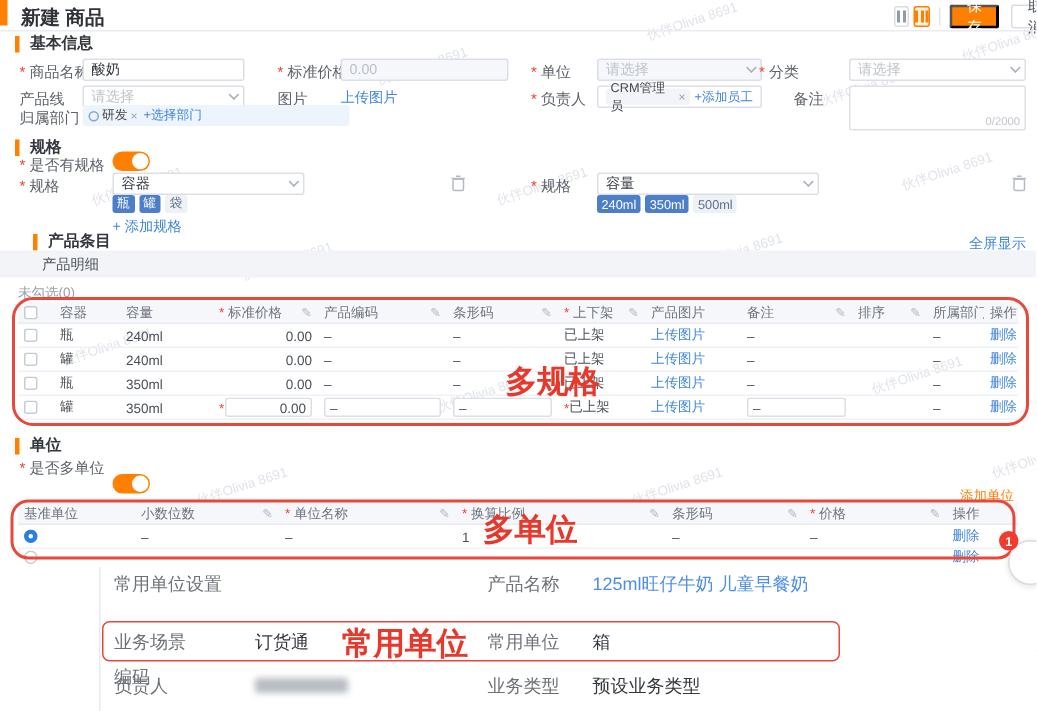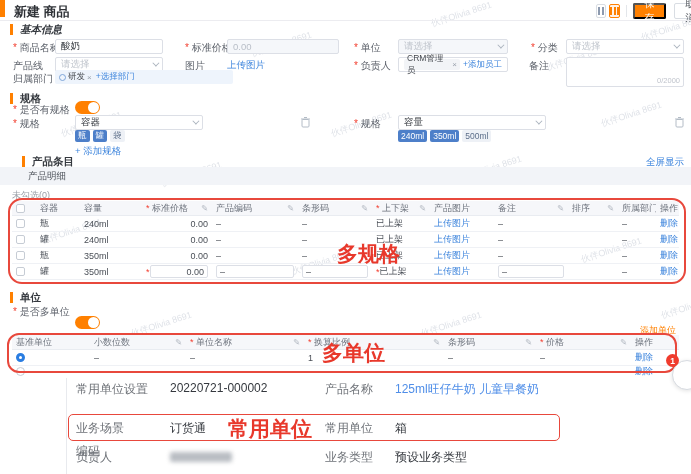--- a/index.html
+++ b/index.html
@@ -106,39 +106,39 @@
         <span class="bar"></span>
         <span class="bar"></span>
         <span class="bar"></span>
       </div>
     <div style="width:1px;height:12px;background:#e3e6ea;margin:0 3px;"></div>
     <button class="btn primary">保存</button>
     <button class="btn plain" style="margin-left:5px;">取消</button>
   </div>
   <div class="ab hr"></div>
 
-  <div class="ab sect" style="left:10px;top:24px;font-style:italic;">基本信息</div>
+  <div class="ab sect" style="left:10px;top:24px;">基本信息</div>
 
   <div class="ab lbl req" style="left:13px;top:41px;">商品名称</div>
   <div class="ab ipt" style="left:55px;top:39px;width:108px;">
       <span>酸奶</span>
     </div>
 
   <div class="ab lbl req" style="left:185px;top:41px;">标准价格</div>
   <div class="ab ipt dis" style="left:227px;top:39px;width:112px;">
       <span>0.00</span>
     </div>
 
   <div class="ab lbl req" style="left:354px;top:41px;">单位</div>
   <div class="ab ipt dis" style="left:398px;top:39px;width:110px;">
       <span class="ph">请选择</span>
       <span class="chev"></span>
     </div>
 
-  <div class="ab lbl req" style="left:531px;top:41px;">分类</div>
+  <div class="ab lbl req" style="left:506px;top:41px;">分类</div>
   <div class="ab ipt" style="left:566px;top:39px;width:118px;">
       <span class="ph">请选择</span>
       <span class="chev"></span>
     </div>
 
   <div class="ab lbl" style="left:13px;top:59px;">产品线</div>
   <div class="ab ipt" style="left:55px;top:57px;width:108px;">
       <span class="ph">请选择</span>
       <span class="chev"></span>
     </div>
@@ -415,21 +415,20 @@
       <div class="cell u7">
           <a class="link" style="font-size:9px;">删除</a>
         </div>
     </div>
   </div>
 
   <div class="ab" style="left:0;top:376px;width:691px;height:98px;background:#fff;">
     <div class="ab" style="left:66px;top:2px;width:1px;height:96px;background:#e8eaee;"></div>
     <div class="ab card-lbl" style="left:76px;top:5px;">常用单位设置</div>
     <div class="ab card-lbl" style="left:76px;top:19px;margin-top:48px;">编码</div>
-    <div class="ab card-val" style="left:170px;top:5px;">20220721-000002</div>
     <div class="ab card-lbl" style="left:325px;top:5px;">产品名称</div>
     <a class="ab" style="left:395px;top:5px;font-size:12px;color:#4f8ee8;">125ml旺仔牛奶 儿童早餐奶</a>
 
     <div class="ab card-lbl" style="left:76px;top:44px;">业务场景</div>
     <div class="ab card-val" style="left:170px;top:44px;">订货通</div>
     <div class="ab card-lbl" style="left:325px;top:44px;">常用单位</div>
     <div class="ab card-val" style="left:395px;top:44px;">箱</div>
 
     <div class="ab card-lbl" style="left:76px;top:73px;">负责人</div>
     <div class="ab blur-blob" style="left:170px;top:76px;"></div>

